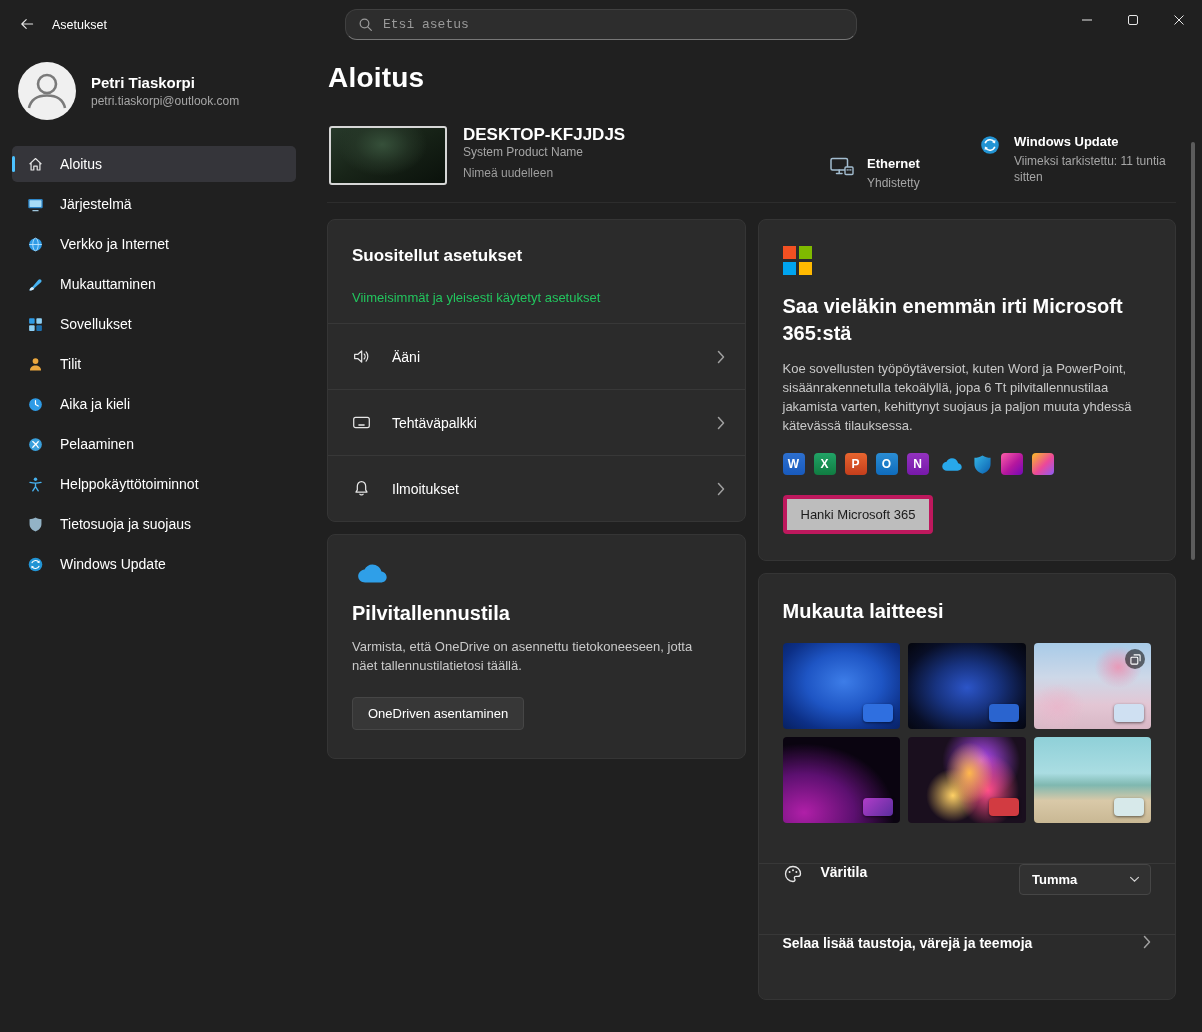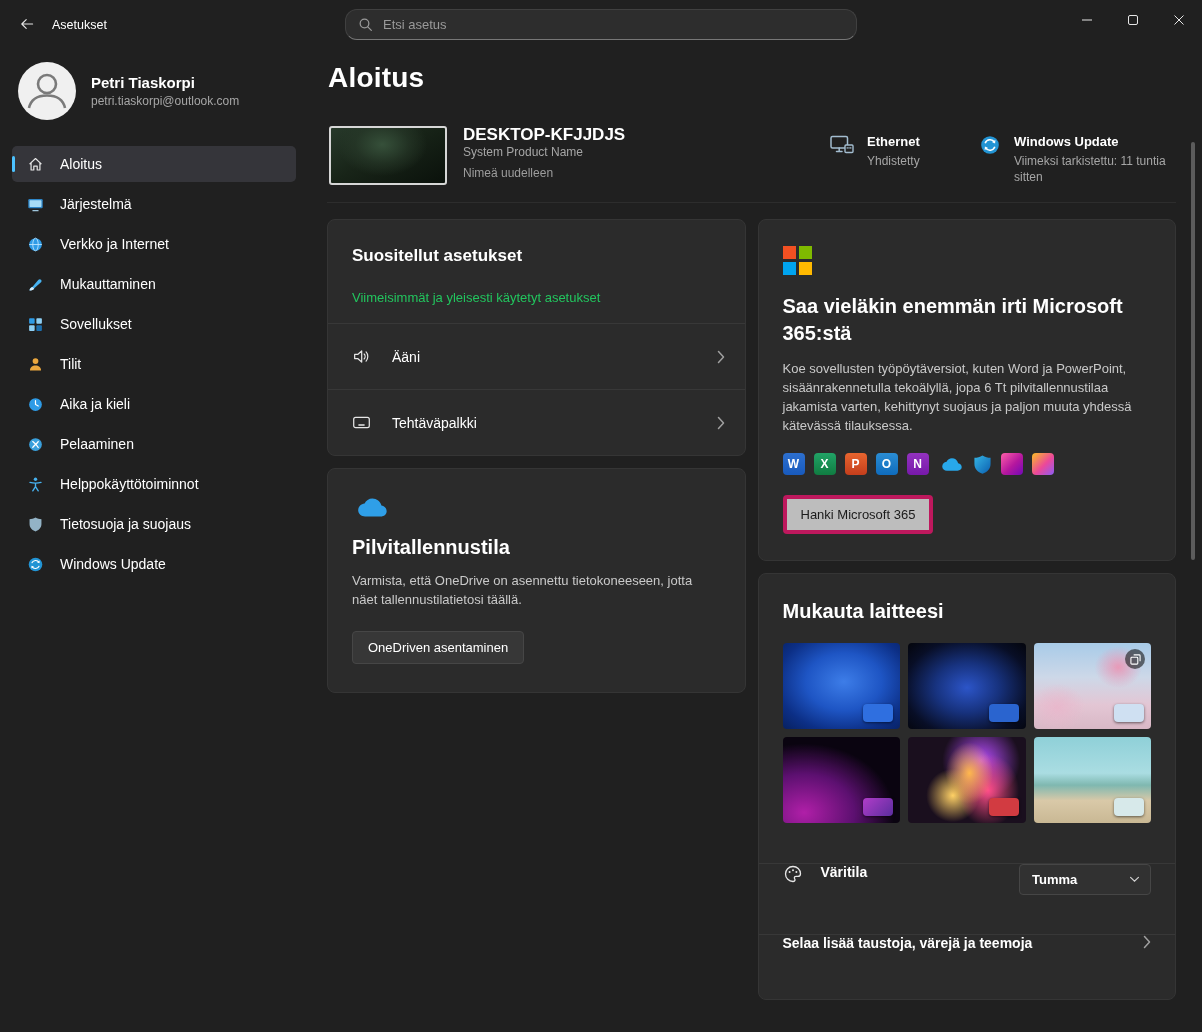--- a/index.html
+++ b/index.html
@@ -13,21 +13,21 @@
   
   .titlebar { position:absolute; top:0; left:0; right:0; height:48px; }
   .back-btn { position:absolute; left:10px; top:9px; width:34px; height:30px;
     display:flex; align-items:center; justify-content:center;
     background:transparent; border:none; border-radius:5px; cursor:pointer; }
   .tb-title { position:absolute; left:52px; top:18px; font-size:12.5px; color:#fff; }
   .search-box { position:absolute; left:345px; top:9px; width:512px; height:31px;
     background:#2d2d2d; border:1px solid #404040; border-bottom-color:#777;
     border-radius:12px; display:flex; align-items:center; padding:0 12px; gap:10px; }
   .search-input { flex:1; background:transparent; border:none; outline:none;
-    color:#f9a8d4; font-size:13px; font-family:Liberation Sans, sans-serif; }
+    color:#f9a8d4; font-size:13px; font-family:Liberation Mono, monospace; }
   .search-input::placeholder { color:#9a9a9a; }
   .win-controls { position:absolute; right:0; top:0; display:flex; }
   .win-btn { width:46px; height:40px; display:flex; align-items:center; justify-content:center;
     background:transparent; border:none; cursor:pointer; }
 
   
   .sidebar { position:absolute; left:0; top:48px; width:312px; bottom:0; }
   .profile { position:absolute; left:17px; top:13px; display:flex; align-items:center; gap:14px; cursor:pointer; }
   .profile-name { font-size:15px; font-weight:700; }
   .profile-email { font-size:12px; color:#a6a6a6; margin-top:3px; }
@@ -48,21 +48,21 @@
     border:2px solid #d6d6d6; border-radius:3px;
     background:
       radial-gradient(60px 42px at 45% 30%, #36503a 0%, rgba(40,58,42,.6) 45%, rgba(0,0,0,0) 75%),
       linear-gradient(150deg, #27392a 0%, #182418 45%, #0a110b 100%); }
   .device-info { position:absolute; left:136px; top:1px; }
   .device-name { font-size:17px; font-weight:600; }
   .device-model { font-size:12px; color:#a6a6a6; }
   .device-rename { font-size:12px; color:#9d9d9d; margin-top:7px; cursor:pointer; display:inline-block; }
 
   .status-block { position:absolute; top:10px; display:flex; gap:13px; cursor:pointer; }
-  .status-net { left:503px; }
+  .status-net { left:503px;margin-top:22px; }
   .status-wu { left:652px; width:190px; }
   .status-title { font-size:13px; font-weight:600; }
   .status-sub { font-size:12px; color:#a6a6a6; margin-top:4px; line-height:16px; }
 
   .header-sep { margin-top:12px; height:1px; background:#2d2d2d; }
 
   .columns { display:flex; gap:12px; margin-top:16px; }
   .col { flex:1; display:flex; flex-direction:column; gap:12px; }
   .card { background:#2b2b2b; border:1px solid #353535; border-radius:8px; }
 
@@ -381,20 +381,34 @@
                 <rect x="6.5" y="11.8" width="7" height="1.6" rx="0.8" fill="#e6e6e6"></rect>
               </svg>
           </span>
           <span class="row-label">Tehtäväpalkki</span>
           <span>
             <svg viewBox="0 0 8 14" width="8" height="14">
                 <path d="M1.5 1.5 L6.5 7 L1.5 12.5" fill="none" stroke="#a0a0a0" stroke-width="1.5" stroke-linecap="round" stroke-linejoin="round"></path>
               </svg>
           </span>
         </div>
+        <div class="setting-row">
+          <span class="row-icon">
+            <svg viewBox="0 0 20 20" width="19" height="19">
+                <path d="M10 2.8 C7.2 2.8 5.6 4.9 5.6 7.6 V11.4 L4.2 13.8 H15.8 L14.4 11.4 V7.6 C14.4 4.9 12.8 2.8 10 2.8 Z" fill="none" stroke="#e6e6e6" stroke-width="1.3" stroke-linejoin="round"></path>
+                <path d="M8.3 16 C8.8 17 11.2 17 11.7 16" fill="none" stroke="#e6e6e6" stroke-width="1.3" stroke-linecap="round"></path>
+              </svg>
+          </span>
+          <span class="row-label">Ilmoitukset</span>
+          <span>
+            <svg viewBox="0 0 8 14" width="8" height="14">
+                <path d="M1.5 1.5 L6.5 7 L1.5 12.5" fill="none" stroke="#a0a0a0" stroke-width="1.5" stroke-linecap="round" stroke-linejoin="round"></path>
+              </svg>
+          </span>
+        </div>
       </div>
 
       <div class="card cloud-card">
         <span>
           <svg viewBox="0 0 40 26" width="38" height="25">
               <path d="M31 11 C30 6.5 26 3.5 21.5 3.5 C17.8 3.5 14.6 5.6 13.2 8.8 C9.5 9.2 6.5 12.2 6.5 16 C6.5 19.9 9.8 22.5 13.8 22.5 H30 C34 22.5 36.5 20.2 36.5 17 C36.5 14 34.2 11.6 31 11 Z" fill="#2f9fe8"></path>
             </svg>
         </span>
         <div class="cloud-title">Pilvitallennustila</div>
         <div class="cloud-body">Varmista, että OneDrive on asennettu tietokoneeseen, jotta näet tallennustilatietosi täällä.</div>

